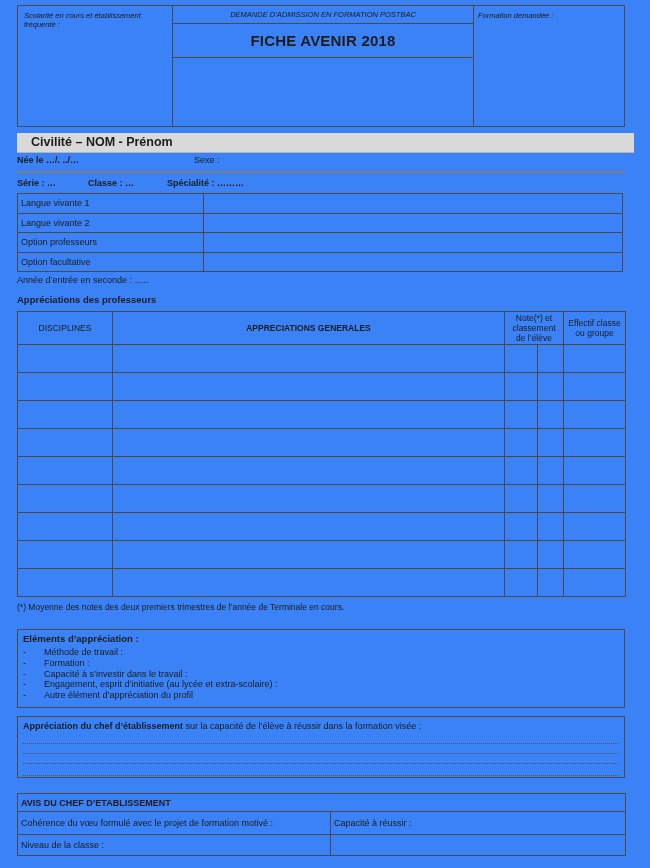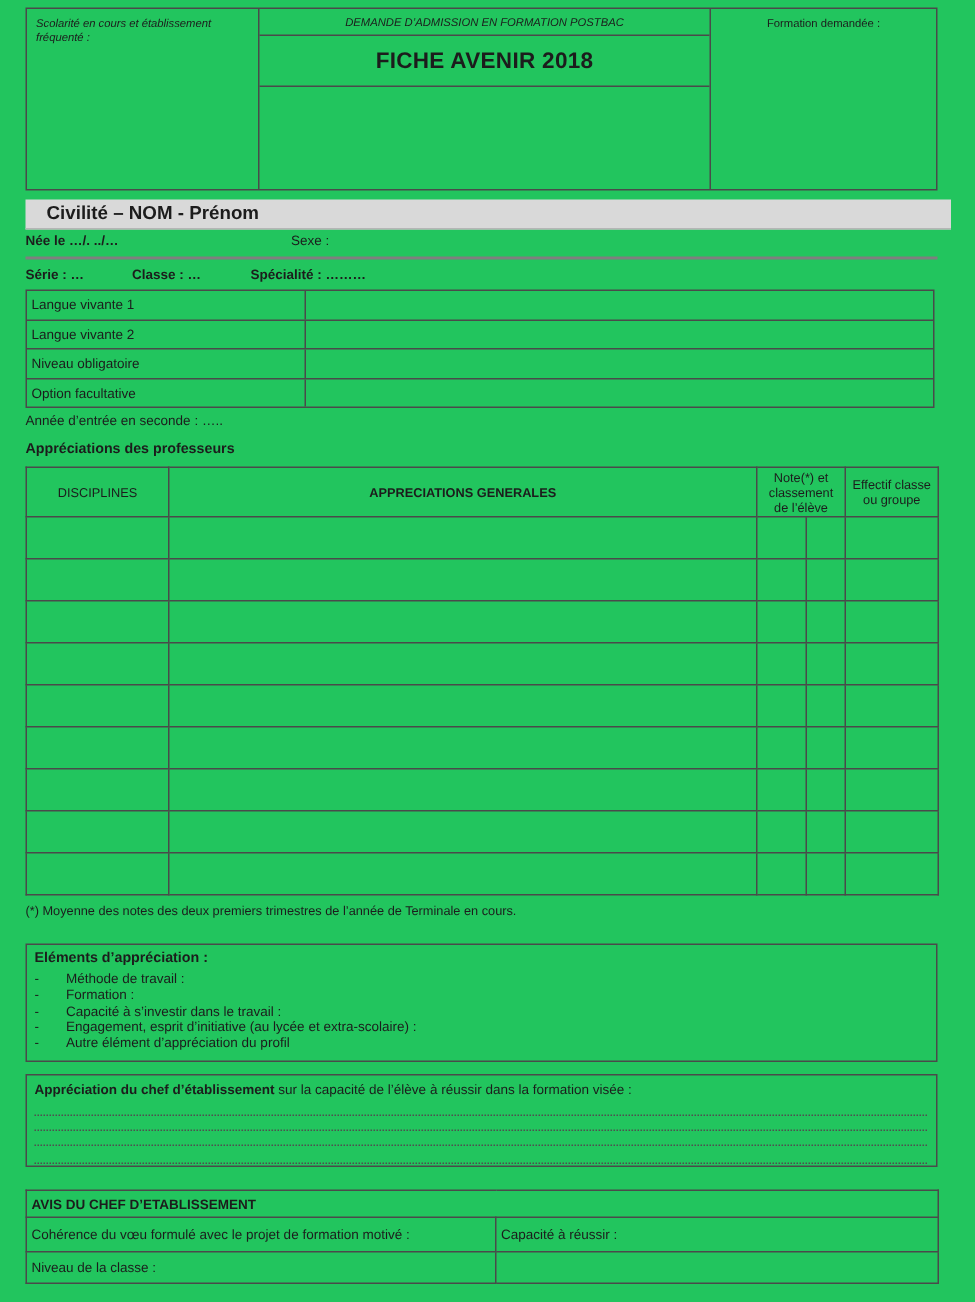--- a/index.html
+++ b/index.html
@@ -1,33 +1,33 @@
 <!DOCTYPE html>
 <html><head>
 <meta charset="utf-8">
 <style>
   * { margin:0; padding:0; box-sizing:border-box; }
   html,body { background:#ffffff; }
   .page {
-    position:relative; width:650px; height:868px; background:#22c55e;
+    position:relative; width:650px; height:868px; background:#3b82f6;
     font-family:"Liberation Sans","DejaVu Sans",sans-serif; color:#1c1c1c;
     overflow:hidden;
   }
   
   .top-header { position:absolute; left:17px; top:5px; width:608px; height:122px;
     display:flex; border:1px solid #4a4a4a; }
   .th-left { width:155px; border-right:1px solid #4a4a4a; padding:5px 6px;
     font-style:italic; font-size:7.5px; line-height:1.25; }
   .th-center { width:301px; border-right:1px solid #4a4a4a; display:flex; flex-direction:column; }
   .th-kicker { height:18px; border-bottom:1px solid #4a4a4a; font-style:italic;
     font-size:7.5px; text-align:center; line-height:17px; }
   .th-title { height:34px; border-bottom:1px solid #4a4a4a; font-weight:bold;
     font-size:15px; text-align:center; line-height:34px; letter-spacing:0.2px; }
   .th-title-empty { flex:1; }
-  .th-right { flex:1; padding:5px 4px; font-size:7.5px; text-align:center; }
+  .th-right { flex:1; padding:5px 4px; font-style:italic; font-size:7.5px; }
   
   .civility-bar { position:absolute; left:17px; top:133px; width:617px; height:20px;
     background:#d9d9d9; border-bottom:1px solid #b5b5b5; font-weight:bold;
     font-size:12.5px; line-height:19px; padding-left:14px; }
   .birth-row { position:absolute; left:17px; top:155px; width:608px; height:13px; font-size:9px; }
   .birth-label { position:absolute; left:0; font-weight:bold; }
   .sex-label { position:absolute; left:177px; }
   .rule { position:absolute; left:17px; top:171px; width:608px; height:2px; background:#7f7f7f; }
   .serie-row { position:absolute; left:17px; top:178px; width:608px; height:13px; font-size:9px; font-weight:bold; }
   .serie-label { position:absolute; left:0; }
@@ -110,21 +110,21 @@
   <div class="lang-table">
     <div class="lang-row">
       <div class="lang-label">Langue vivante 1</div>
       <div class="lang-value"></div>
     </div>
     <div class="lang-row">
       <div class="lang-label">Langue vivante 2</div>
       <div class="lang-value"></div>
     </div>
     <div class="lang-row">
-      <div class="lang-label">Niveau obligatoire</div>
+      <div class="lang-label">Option professeurs</div>
       <div class="lang-value"></div>
     </div>
     <div class="lang-row">
       <div class="lang-label">Option facultative</div>
       <div class="lang-value"></div>
     </div>
   </div>
   <div class="entry-year">Année d’entrée en seconde : …..</div>
 
   <div class="teachers-title">Appréciations des professeurs</div>

